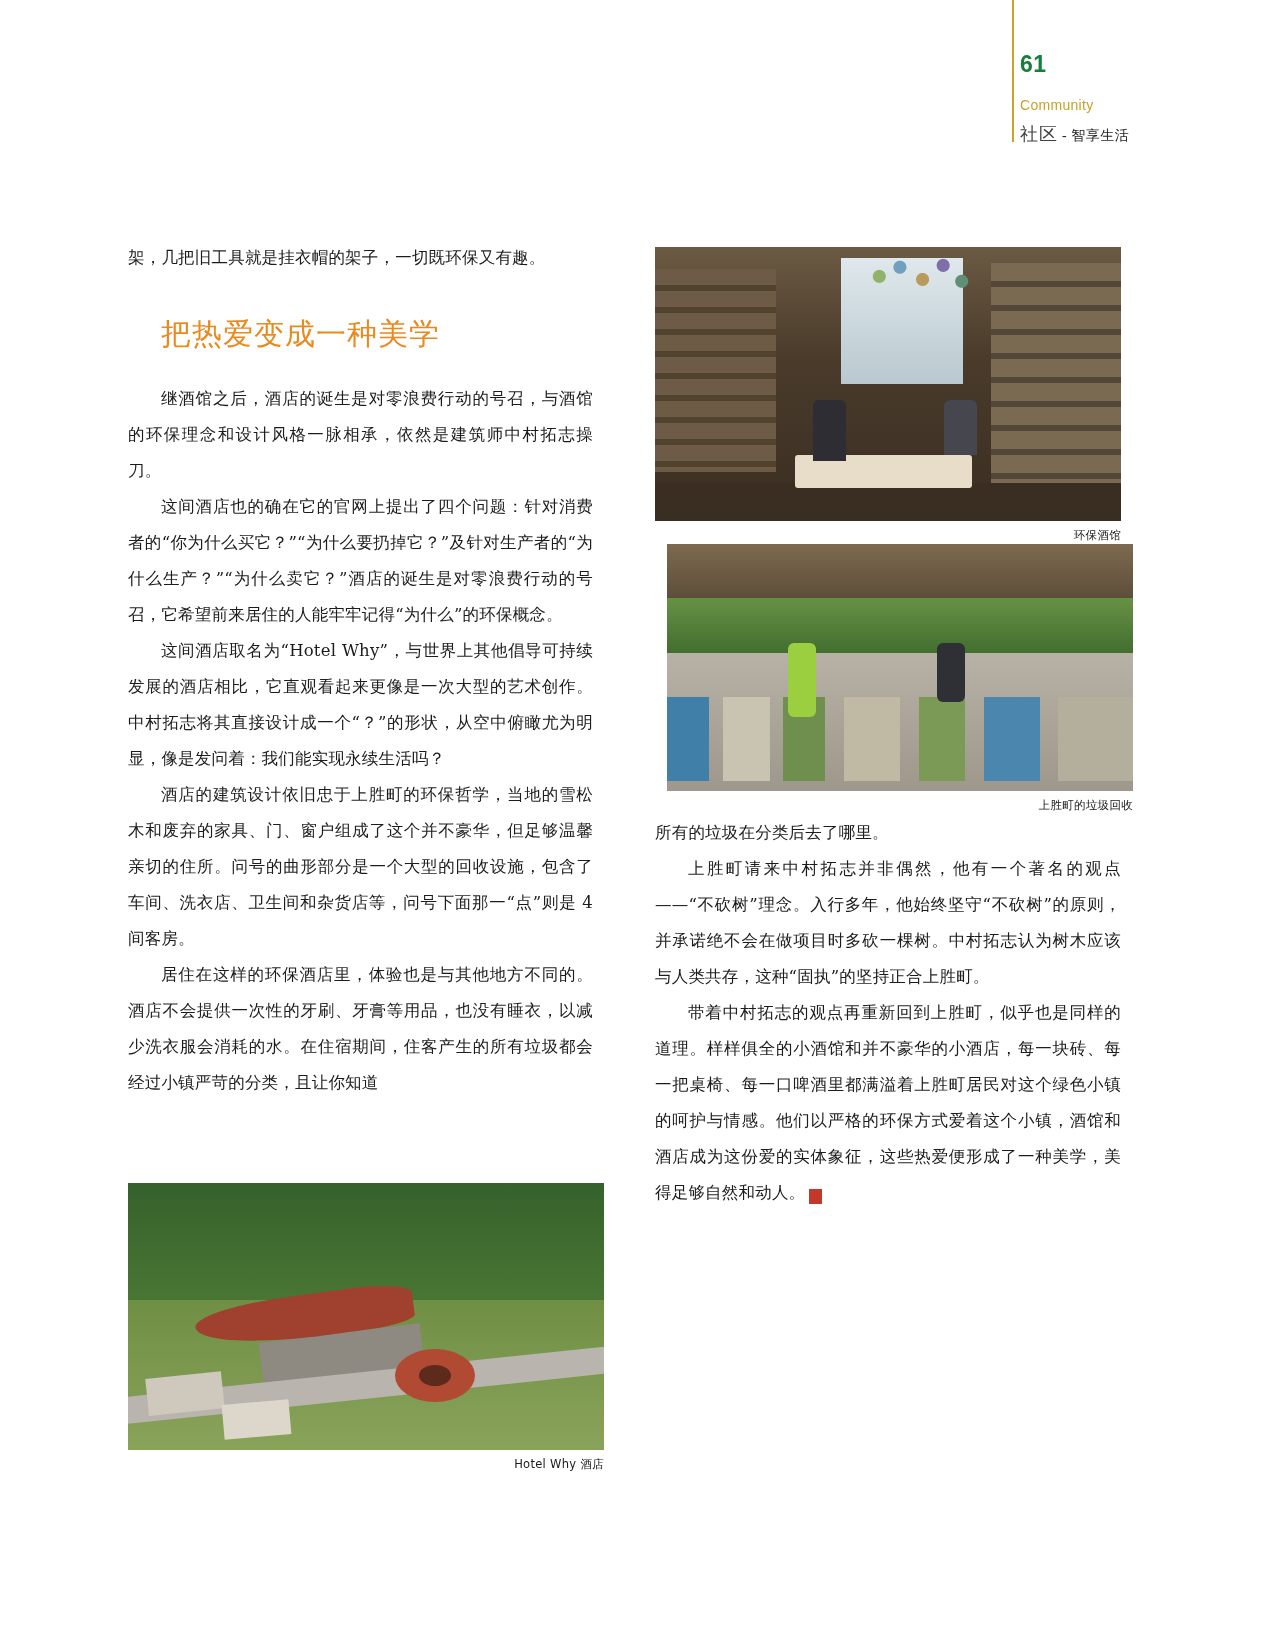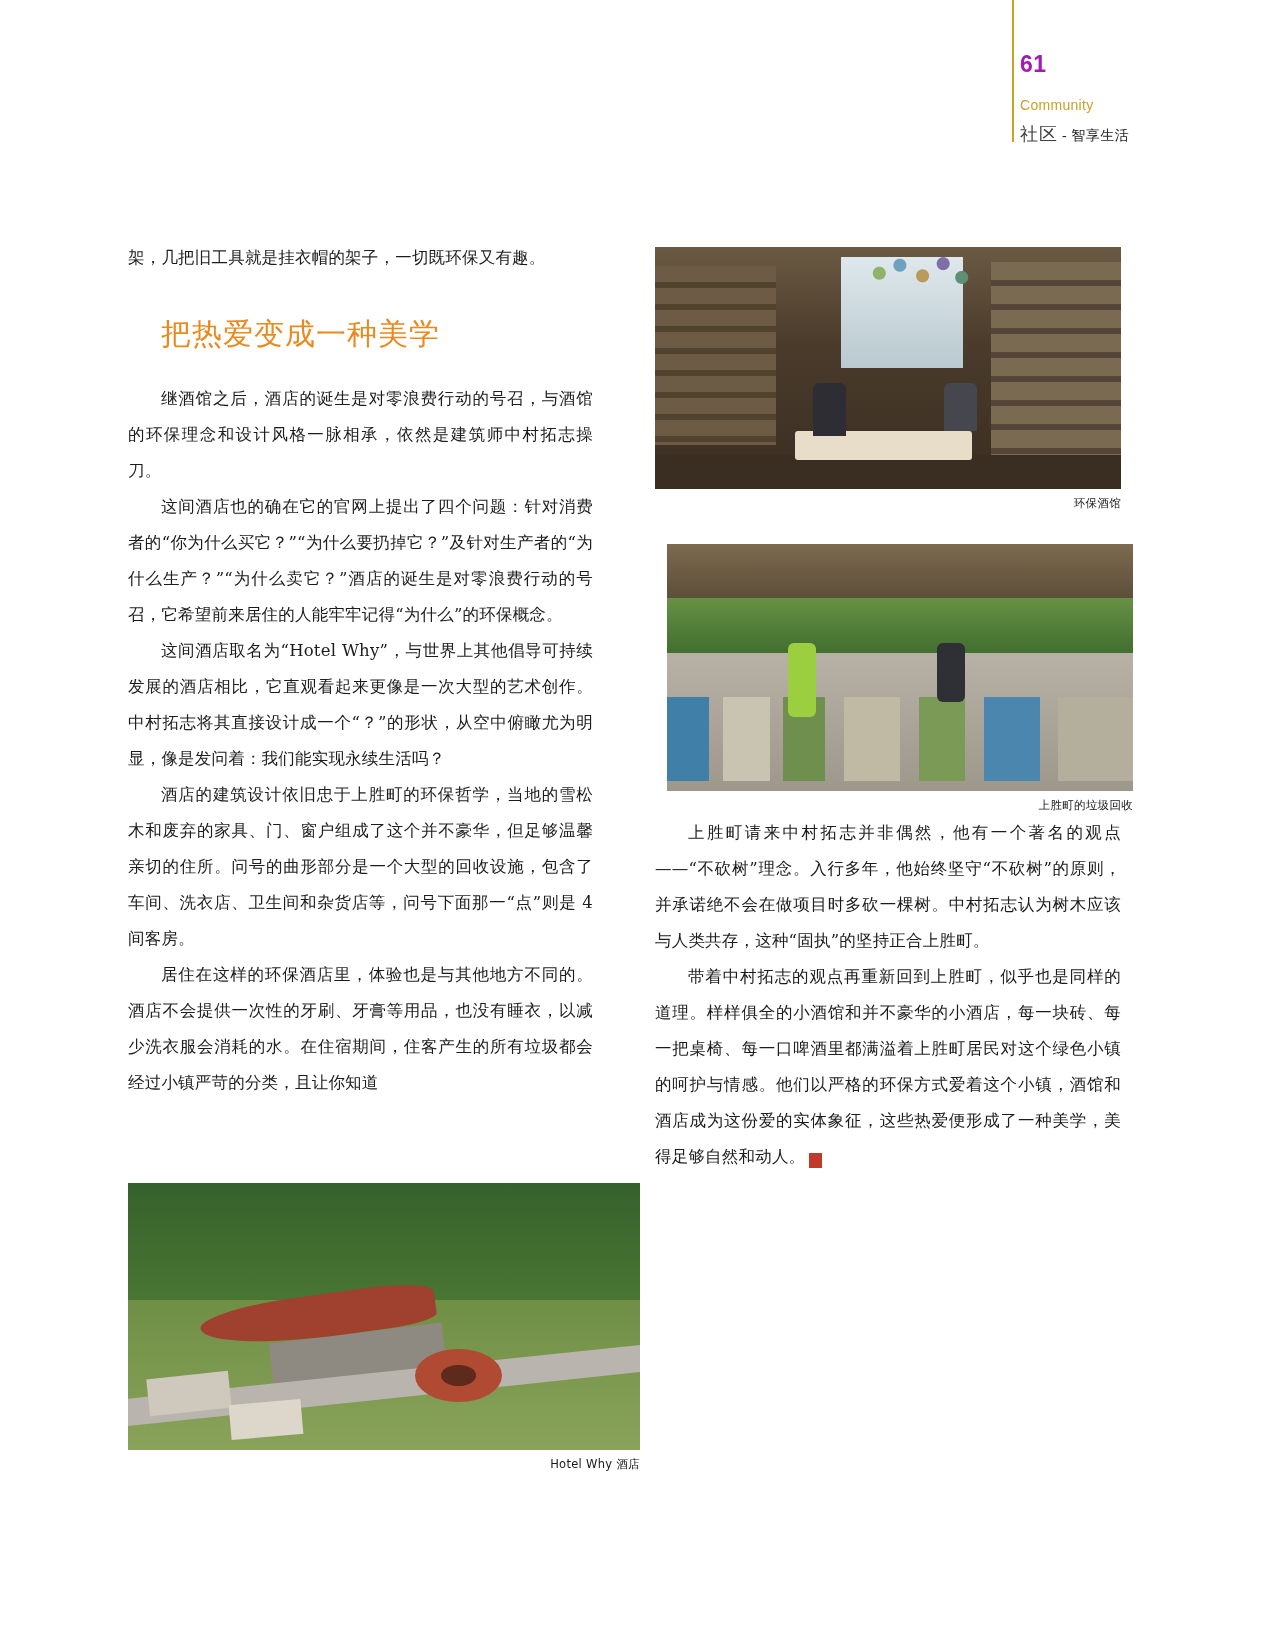--- a/index.html
+++ b/index.html
@@ -29,21 +29,21 @@
     position: absolute;
     left: 1020px;
     top: 52px;
     width: 200px;
     text-align: left;
   }
   .page-number {
     font-family: "Liberation Sans", sans-serif;
     font-size: 23px;
     font-weight: 700;
-    color: #a21caf;
+    color: #15803d;
     line-height: 1.1;
     letter-spacing: 0.5px;
   }
   .section-en {
     font-family: "Liberation Sans", sans-serif;
     font-size: 14px;
     color: #c9a227;
     line-height: 1.5;
     margin-top: 18px;
     letter-spacing: 0.3px;
@@ -117,21 +117,21 @@
     font-family: "DejaVu Sans", sans-serif;
     font-size: 11.5px;
     color: #1a1a1a;
     text-align: right;
     margin-top: 7px;
     letter-spacing: 0.3px;
   }
   .caption.left-cap { text-align: right; }
 
   
-  #fig-cafe { left: 655px; top: 247px; width: 466px; height: 242px; }
+  #fig-cafe { left: 655px; top: 247px; width: 466px; height: 274px; }
   #fig-cafe .sky { position:absolute; inset:0; background:linear-gradient(180deg,#6b5a43 0%,#4a3b2b 40%,#3a2e22 100%); }
   #fig-cafe .window { position:absolute; left:40%; top:4%; width:26%; height:46%; background:linear-gradient(180deg,#dfe8ec,#b9c9cf); }
   #fig-cafe .shelf-l { position:absolute; left:0; top:8%; width:26%; height:74%; background:repeating-linear-gradient(180deg,#6d5b45 0px,#6d5b45 16px,#52432f 16px,#52432f 22px); }
   #fig-cafe .shelf-r { position:absolute; right:0; top:6%; width:28%; height:86%; background:repeating-linear-gradient(180deg,#7a6a52 0px,#7a6a52 18px,#55463a 18px,#55463a 24px); }
   #fig-cafe .table { position:absolute; left:30%; bottom:12%; width:38%; height:12%; background:#e8ddc9; border-radius:3px; }
   #fig-cafe .floor { position:absolute; left:0; bottom:0; width:100%; height:14%; background:#3a2d21; }
   #fig-cafe .bottles { position:absolute; left:46%; top:2%; width:22%; height:22%; background:
      radial-gradient(circle at 10% 40%, #8fb36a 0 6px, transparent 7px),
      radial-gradient(circle at 30% 25%, #6fa0c0 0 6px, transparent 7px),
      radial-gradient(circle at 52% 45%, #b89a5a 0 6px, transparent 7px),
@@ -144,21 +144,21 @@
   #fig-recycle { left: 655px; top: 532px; width: 466px; height: 247px; }
   #fig-recycle .roof { position:absolute; left:0; top:0; width:100%; height:22%; background:linear-gradient(180deg,#7d6a4f,#5d4f3a); }
   #fig-recycle .trees { position:absolute; left:0; top:16%; width:100%; height:30%; background:linear-gradient(180deg,#6f9a4a,#3f6b2e); }
   #fig-recycle .ground { position:absolute; left:0; bottom:0; width:100%; height:56%; background:linear-gradient(180deg,#b8b2a6,#9d978c); }
   #fig-recycle .bins { position:absolute; left:0; bottom:4%; width:100%; height:34%; background:
       linear-gradient(90deg,#3f7fa8 0 9%, transparent 9% 12%, #c9c4b2 12% 22%, transparent 22% 25%, #6f8f4f 25% 34%, transparent 34% 38%, #c0b9a4 38% 50%, transparent 50% 54%, #7a9a55 54% 64%, transparent 64% 68%, #4a86ad 68% 80%, transparent 80% 84%, #b4ae9c 84% 100%); }
   #fig-recycle .worker-a { position:absolute; left:26%; top:40%; width:6%; height:30%; background:#9ccf3f; border-radius:6px; }
   #fig-recycle .worker-b { position:absolute; left:58%; top:40%; width:6%; height:24%; background:#2f2f36; border-radius:6px; }
 
   
-  #fig-hotel { left: 128px; top: 1183px; width: 512px; height: 267px; }
+  #fig-hotel { left: 128px; top: 1183px; width: 476px; height: 267px; }
   #fig-hotel .forest { position:absolute; left:0; top:0; width:100%; height:52%; background:linear-gradient(180deg,#35612c,#4d7a34); }
   #fig-hotel .field { position:absolute; left:0; top:44%; width:100%; height:56%; background:linear-gradient(180deg,#6f8f45,#8aa35a); }
   #fig-hotel .road { position:absolute; left:-4%; top:70%; width:115%; height:10%; background:#b9b5ae; transform:rotate(-6deg); }
   #fig-hotel .bldg-curve { position:absolute; left:14%; top:42%; width:46%; height:16%; background:#a0402f; border-radius:40% 30% 20% 60%; transform:rotate(-8deg); }
   #fig-hotel .bldg-round { position:absolute; left:56%; top:62%; width:17%; height:20%; background:#b14a33; border-radius:50%; }
   #fig-hotel .bldg-round:after { content:""; position:absolute; left:30%; top:30%; width:40%; height:40%; background:#5e2a1c; border-radius:50%; }
   #fig-hotel .house1 { position:absolute; left:4%; top:72%; width:16%; height:14%; background:#cfc9bd; transform:rotate(-6deg); }
   #fig-hotel .house2 { position:absolute; left:20%; top:82%; width:14%; height:13%; background:#ddd7cb; transform:rotate(-5deg); }
   #fig-hotel .lot { position:absolute; left:28%; top:56%; width:34%; height:18%; background:#8e8a82; transform:rotate(-7deg); }
 
@@ -194,20 +194,21 @@
   <p class="body">架，几把旧工具就是挂衣帽的架子，一切既环保又有趣。</p>
   <h2 class="subhead">把热爱变成一种美学</h2>
   <p class="body indent">继酒馆之后，酒店的诞生是对零浪费行动的号召，与酒馆的环保理念和设计风格一脉相承，依然是建筑师中村拓志操刀。</p>
   <p class="body indent">这间酒店也的确在它的官网上提出了四个问题：针对消费者的“你为什么买它？”“为什么要扔掉它？”及针对生产者的“为什么生产？”“为什么卖它？”酒店的诞生是对零浪费行动的号召，它希望前来居住的人能牢牢记得“为什么”的环保概念。</p>
   <p class="body indent">这间酒店取名为“Hotel Why”，与世界上其他倡导可持续发展的酒店相比，它直观看起来更像是一次大型的艺术创作。中村拓志将其直接设计成一个“？”的形状，从空中俯瞰尤为明显，像是发问着：我们能实现永续生活吗？</p>
   <p class="body indent">酒店的建筑设计依旧忠于上胜町的环保哲学，当地的雪松木和废弃的家具、门、窗户组成了这个并不豪华，但足够温馨亲切的住所。问号的曲形部分是一个大型的回收设施，包含了车间、洗衣店、卫生间和杂货店等，问号下面那一“点”则是 4 间客房。</p>
   <p class="body indent">居住在这样的环保酒店里，体验也是与其他地方不同的。酒店不会提供一次性的牙刷、牙膏等用品，也没有睡衣，以减少洗衣服会消耗的水。在住宿期间，住客产生的所有垃圾都会经过小镇严苛的分类，且让你知道</p>
 </div>
 
 <div class="col-right" style="top:815px;">
+  <p class="body">所有的垃圾在分类后去了哪里。</p>
   <p class="body indent">上胜町请来中村拓志并非偶然，他有一个著名的观点——“不砍树”理念。入行多年，他始终坚守“不砍树”的原则，并承诺绝不会在做项目时多砍一棵树。中村拓志认为树木应该与人类共存，这种“固执”的坚持正合上胜町。</p>
   <p class="body indent"><span>带着中村拓志的观点再重新回到上胜町，似乎也是同样的道理。样样俱全的小酒馆和并不豪华的小酒店，每一块砖、每一把桌椅、每一口啤酒里都满溢着上胜町居民对这个绿色小镇的呵护与情感。他们以严格的环保方式爱着这个小镇，酒馆和酒店成为这份爱的实体象征，这些热爱便形成了一种美学，美得足够自然和动人。</span><span class="end-mark">S</span></p>
 </div>
 
 <figure class="fig" id="fig-cafe" style="margin:0;">
   <div class="fig-img">
     <div class="sky"></div>
     <div class="shelf-l"></div>
     <div class="window"></div>
     <div class="bottles"></div>

